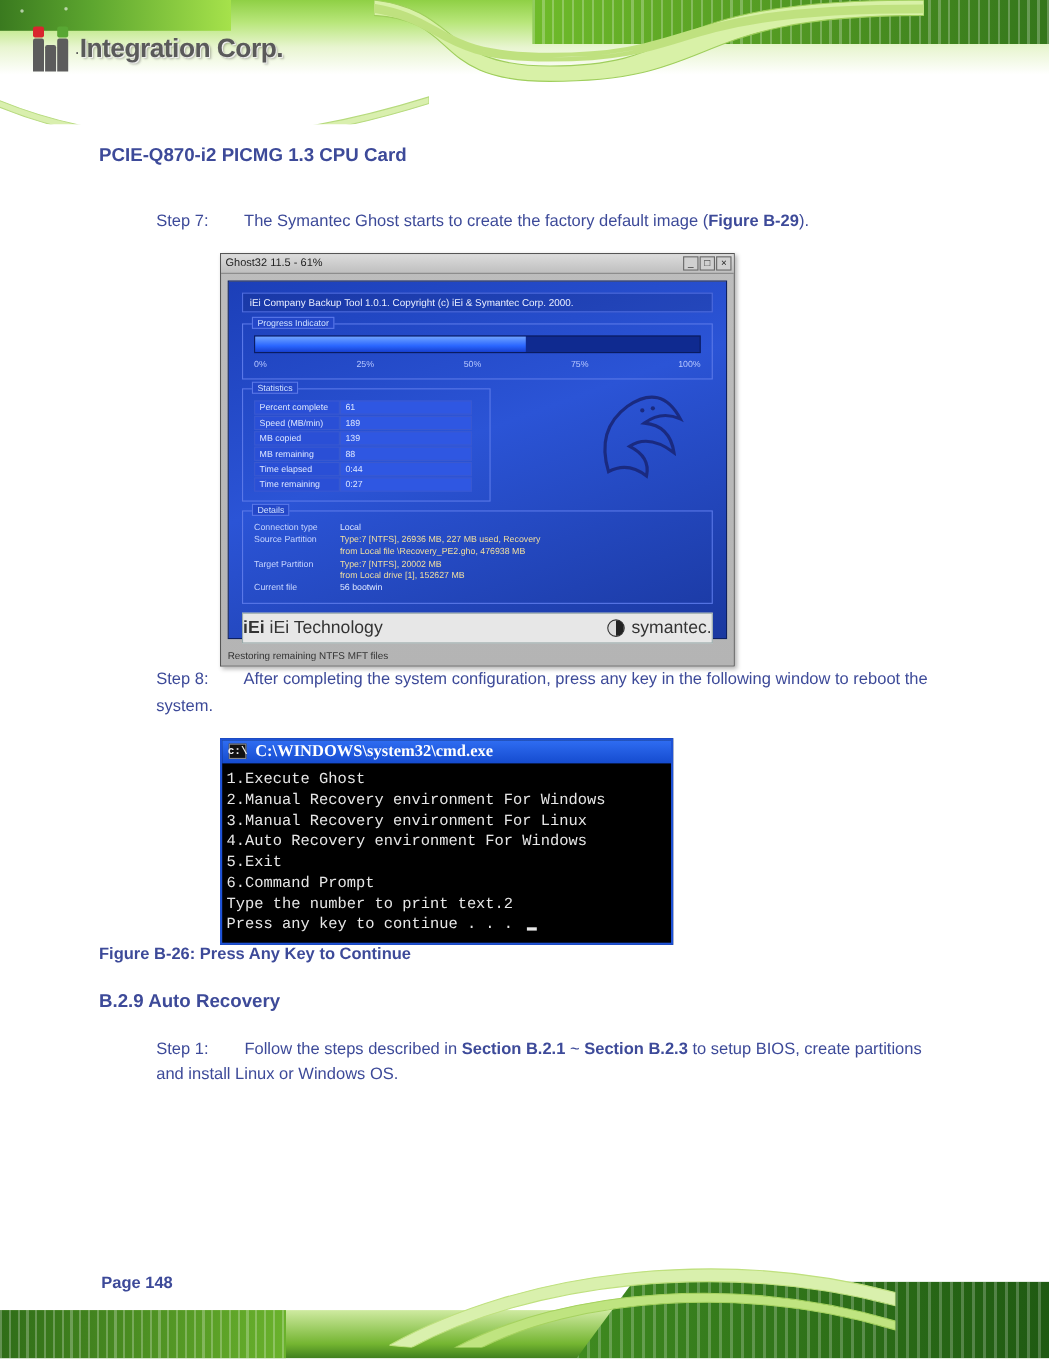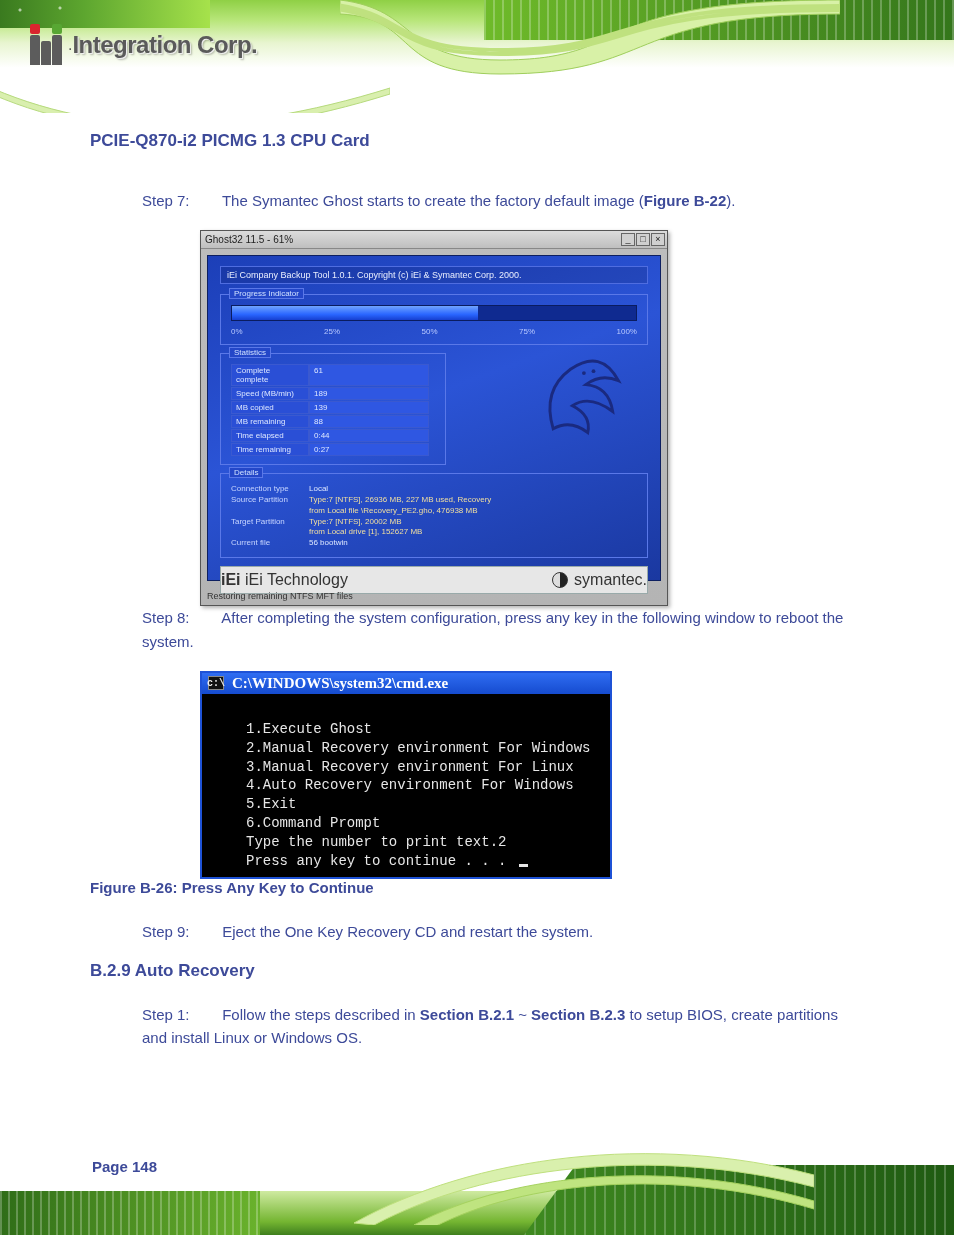--- a/index.html
+++ b/index.html
@@ -226,21 +226,21 @@
     font-size:15px;
     padding:2px 6px;
     display:flex; align-items:center; gap:8px;
   }
   .cmd-title .ico {
     width:16px; height:14px; background:#111; color:#eee;
     font-family:"Courier New",monospace; font-size:10px;
     display:flex; align-items:center; justify-content:center;
     border:1px solid #888;
   }
-  .cmd-body { padding:26px 4px 6px 4px; line-height:1.35; white-space:pre;margin-left:40px; }
+  .cmd-body { padding:6px 4px 6px 4px; line-height:1.35; white-space:pre; }
   .cmd-body .cursor {
     display:inline-block; width:9px; height:3px; background:#e6e6e6;
     vertical-align: -2px; margin-left:4px;
   }
 
   
   .page-footer {
     position:absolute; left:0; bottom:0; width:100%; height:120px;
     overflow:hidden;
   }
@@ -301,21 +301,21 @@
     <span class="logo-dot">.</span>
     <span class="logo-text">Integration Corp.</span>
   </div>
 </div>
 
 <div class="page">
   <div class="doc-title">PCIE-Q870-i2 PICMG 1.3 CPU Card</div>
 
   <div class="step">
     <span class="label">Step 7:</span>
-    <span>The Symantec Ghost starts to create the factory default image (</span><span class="figref">Figure B-22</span><span>).</span>
+    <span>The Symantec Ghost starts to create the factory default image (</span><span class="figref">Figure B-29</span><span>).</span>
   </div>
 
   <div class="ghost-window">
     <div class="gw-titlebar">
       <span>Ghost32 11.5 - 61%</span>
       <span class="buttons">
         <span class="wb">_</span>
         <span class="wb">□</span>
         <span class="wb">×</span>
       </span>
@@ -333,21 +333,21 @@
           <span>25%</span>
           <span>50%</span>
           <span>75%</span>
           <span>100%</span>
         </div>
       </div>
 
       <div class="gw-group" style="width:226px">
         <div class="gw-group-label">Statistics</div>
         <div class="gw-stats">
-          <div class="cell">Complete complete</div>
+          <div class="cell">Percent complete</div>
             <div class="cell valcell">61</div>
           <div class="cell">Speed (MB/min)</div>
             <div class="cell valcell">189</div>
           <div class="cell">MB copied</div>
             <div class="cell valcell">139</div>
           <div class="cell">MB remaining</div>
             <div class="cell valcell">88</div>
           <div class="cell">Time elapsed</div>
             <div class="cell valcell">0:44</div>
           <div class="cell">Time remaining</div>
@@ -420,24 +420,20 @@
 <span>3.Manual Recovery environment For Linux</span>
 <span>4.Auto Recovery environment For Windows</span>
 <span>5.Exit</span>
 <span>6.Command Prompt</span>
 <span>Type the number to print text.2</span>
 <span>Press any key to continue . . . </span><span class="cursor"></span></div>
   </div>
 
   <div class="figure-caption" style="margin-top:0;margin-bottom:24px">Figure B-26: Press Any Key to Continue</div>
 
-  <div class="step">
-    <span class="label">Step 9:</span>
-    <span>Eject the One Key Recovery CD and restart the system.</span>
-  </div>
 
   <div class="section-heading">B.2.9  Auto Recovery</div>
 
 
   <div class="step">
     <span class="label">Step 1:</span>
     <span>Follow the steps described in </span><span class="figref">Section B.2.1</span><span> ~ </span><span class="figref">Section B.2.3</span><span> to setup BIOS, create partitions and install Linux or Windows OS.</span>
   </div>
 </div>
 

